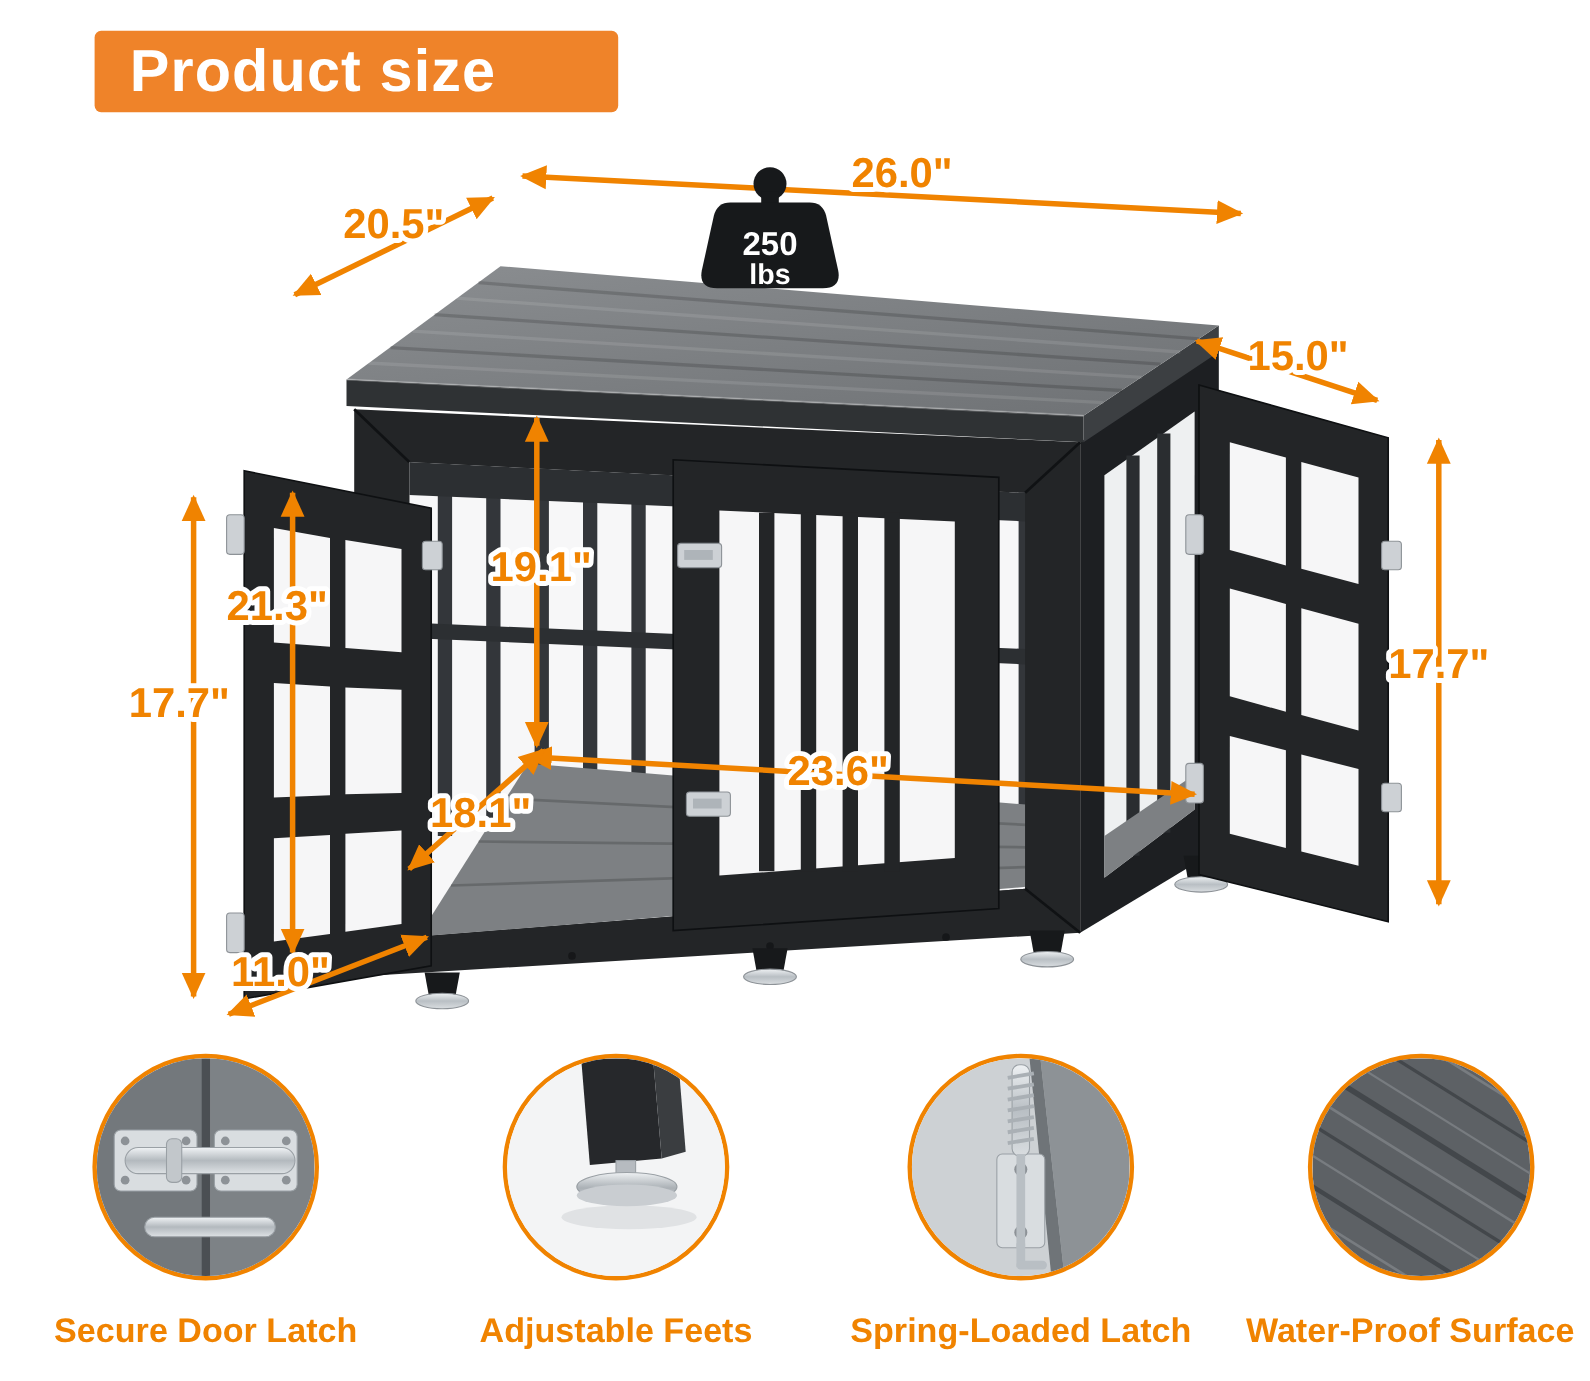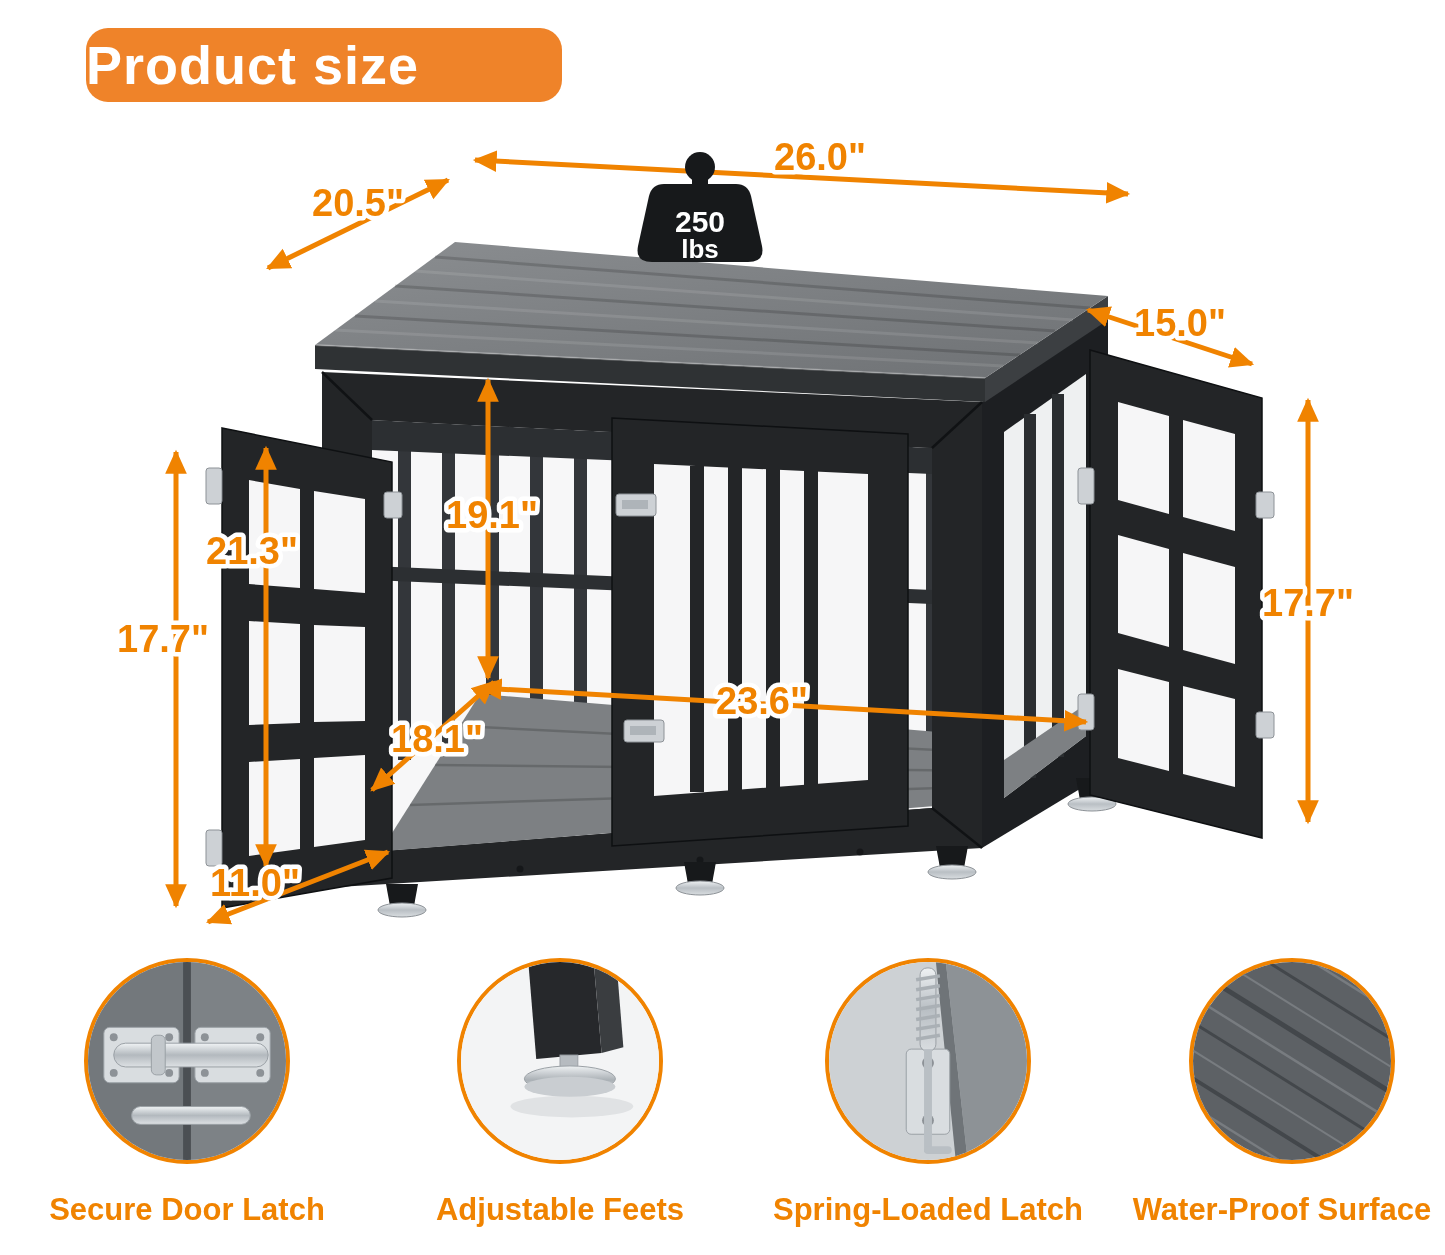--- a/index.html
+++ b/index.html
@@ -1,19 +1,19 @@
 <!DOCTYPE html>
 <html><head>
 <meta charset="utf-8">
 <style>
   html,body{margin:0;padding:0;background:#fff;}
   .page{position:relative;width:1445px;height:1255px;background:#ffffff;overflow:hidden;
         font-family:"Liberation Sans",sans-serif;}
   .banner{position:absolute;left:86px;top:28px;width:476px;height:74px;background:#EF8329;
-          border-radius:22px;display:flex;align-items:center;box-sizing:border-box;z-index:5;}
+          border-radius:6px;display:flex;align-items:center;padding-left:32px;box-sizing:border-box;z-index:5;}
   .banner span{font-size:54px;font-weight:bold;color:#ffffff;letter-spacing:1px;}
   .scene{position:absolute;left:0;top:0;width:1445px;height:945px;z-index:1;}
   .dim{stroke:#F08300;stroke-width:5;fill:none;marker-start:url(#ah);marker-end:url(#ah);}
   .dim-label{font-family:"Liberation Sans",sans-serif;font-size:38px;font-weight:bold;fill:#F08300;
              stroke:#ffffff;stroke-width:9px;paint-order:stroke;stroke-linejoin:round;text-anchor:middle;}
   .weight-text{font-family:"Liberation Sans",sans-serif;font-size:30px;font-weight:bold;fill:#ffffff;text-anchor:middle;}
   .weight-unit{font-family:"Liberation Sans",sans-serif;font-size:26px;font-weight:bold;fill:#ffffff;text-anchor:middle;}
   .f-circle{position:absolute;width:198px;height:198px;border-radius:50%;border:4px solid #F08300;
             overflow:hidden;background:#fff;z-index:4;}
   .f-circle svg{display:block;}

